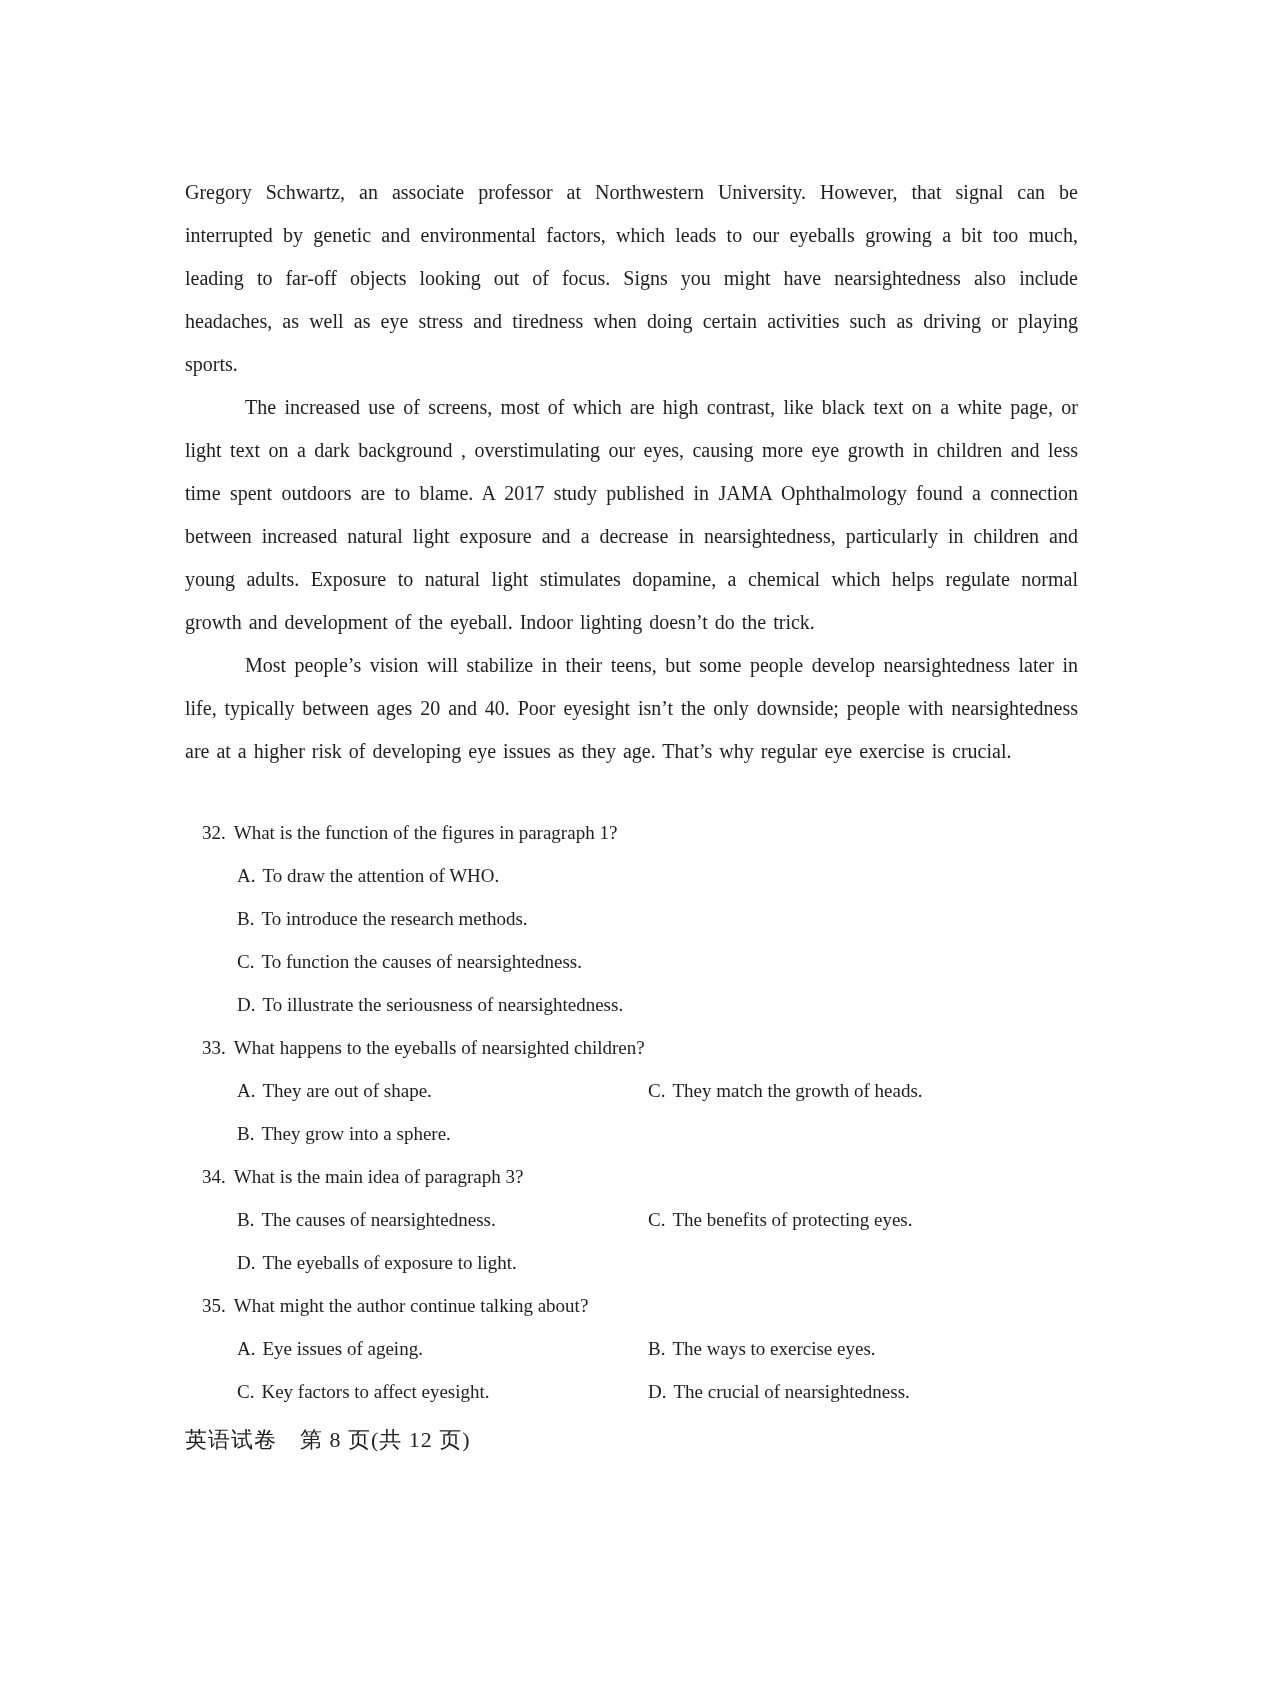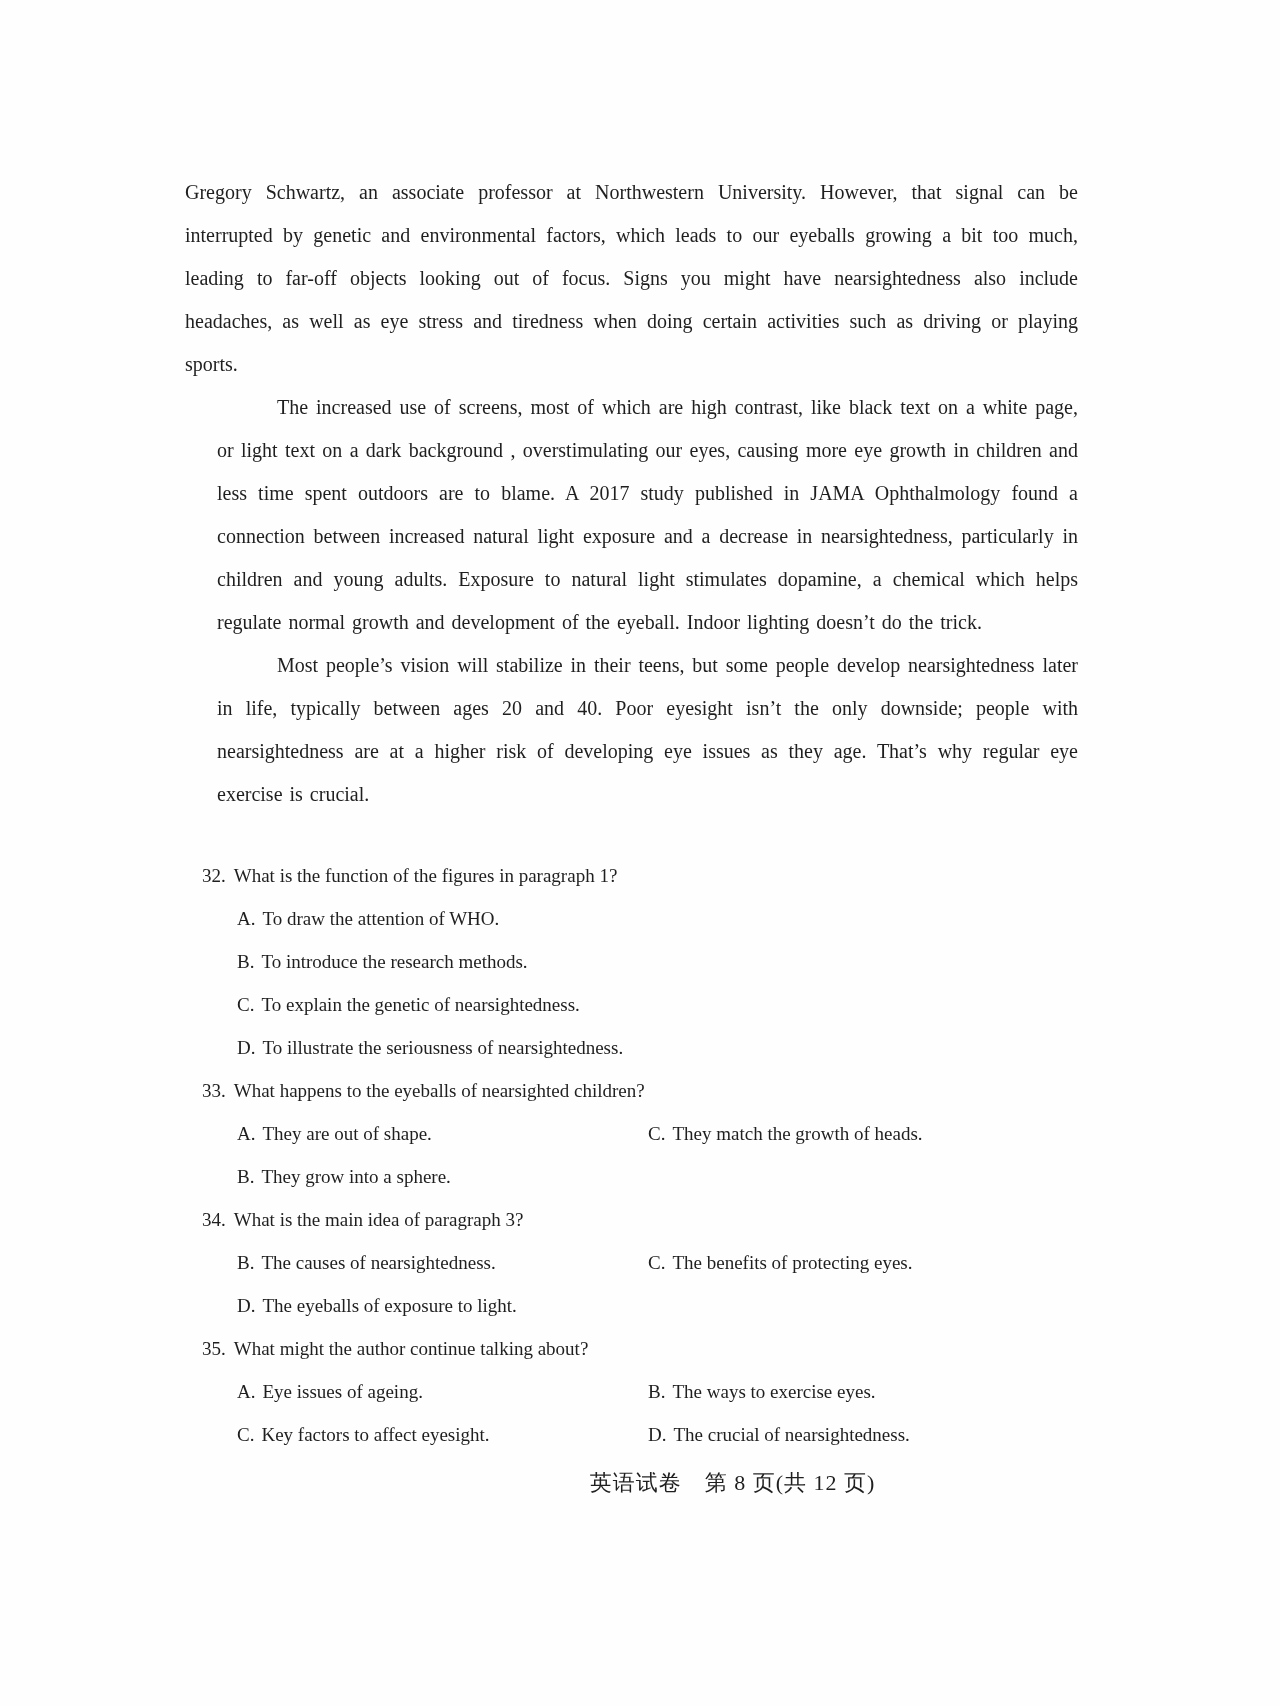--- a/index.html
+++ b/index.html
@@ -27,21 +27,20 @@
   
   .passage p {
     margin: 0;
     font-size: 20px;
     line-height: 43px;
     text-align: justify;
     word-spacing: 2px;
   }
   .passage p.indented {
     text-indent: 60px;
-    margin-left: 32px;
   }
   
   .questions {
     margin-top: 38px;
     font-size: 19px;
   }
   .qline {
     line-height: 43px;
     white-space: nowrap;
   }
@@ -59,21 +58,21 @@
   }
   .options.two-col {
     display: grid;
     grid-template-columns: 411px 1fr;
     margin-left: 52px;
   }
   
   .footer {
     margin-top: 10px;
     width: 1095px; 
-    text-align: center;
+    text-align: left;
     font-size: 22px;
     line-height: 34px;
     margin-left: -185px;
     padding-left: 185px;
     box-sizing: content-box;
   }
   .footer-inner {
     display: inline-block;
     letter-spacing: 1px;
   }
@@ -97,21 +96,21 @@
           <span class="q-num">32.</span><span>What is the function of the figures in paragraph 1?</span>
         </div>
         <div class="options single">
           <div class="option qline">
             <span class="opt-label">A.</span><span>To draw the attention of WHO.</span>
           </div>
           <div class="option qline">
             <span class="opt-label">B.</span><span>To introduce the research methods.</span>
           </div>
           <div class="option qline">
-            <span class="opt-label">C.</span><span>To explain the genetic of nearsightedness.</span>
+            <span class="opt-label">C.</span><span>To function the causes of nearsightedness.</span>
           </div>
           <div class="option qline">
             <span class="opt-label">D.</span><span>To illustrate the seriousness of nearsightedness.</span>
           </div>
         </div>
       </div>
 
       <div class="question">
         <div class="stem qline">
           <span class="q-num">33.</span><span>What happens to the eyeballs of nearsighted children?</span>

